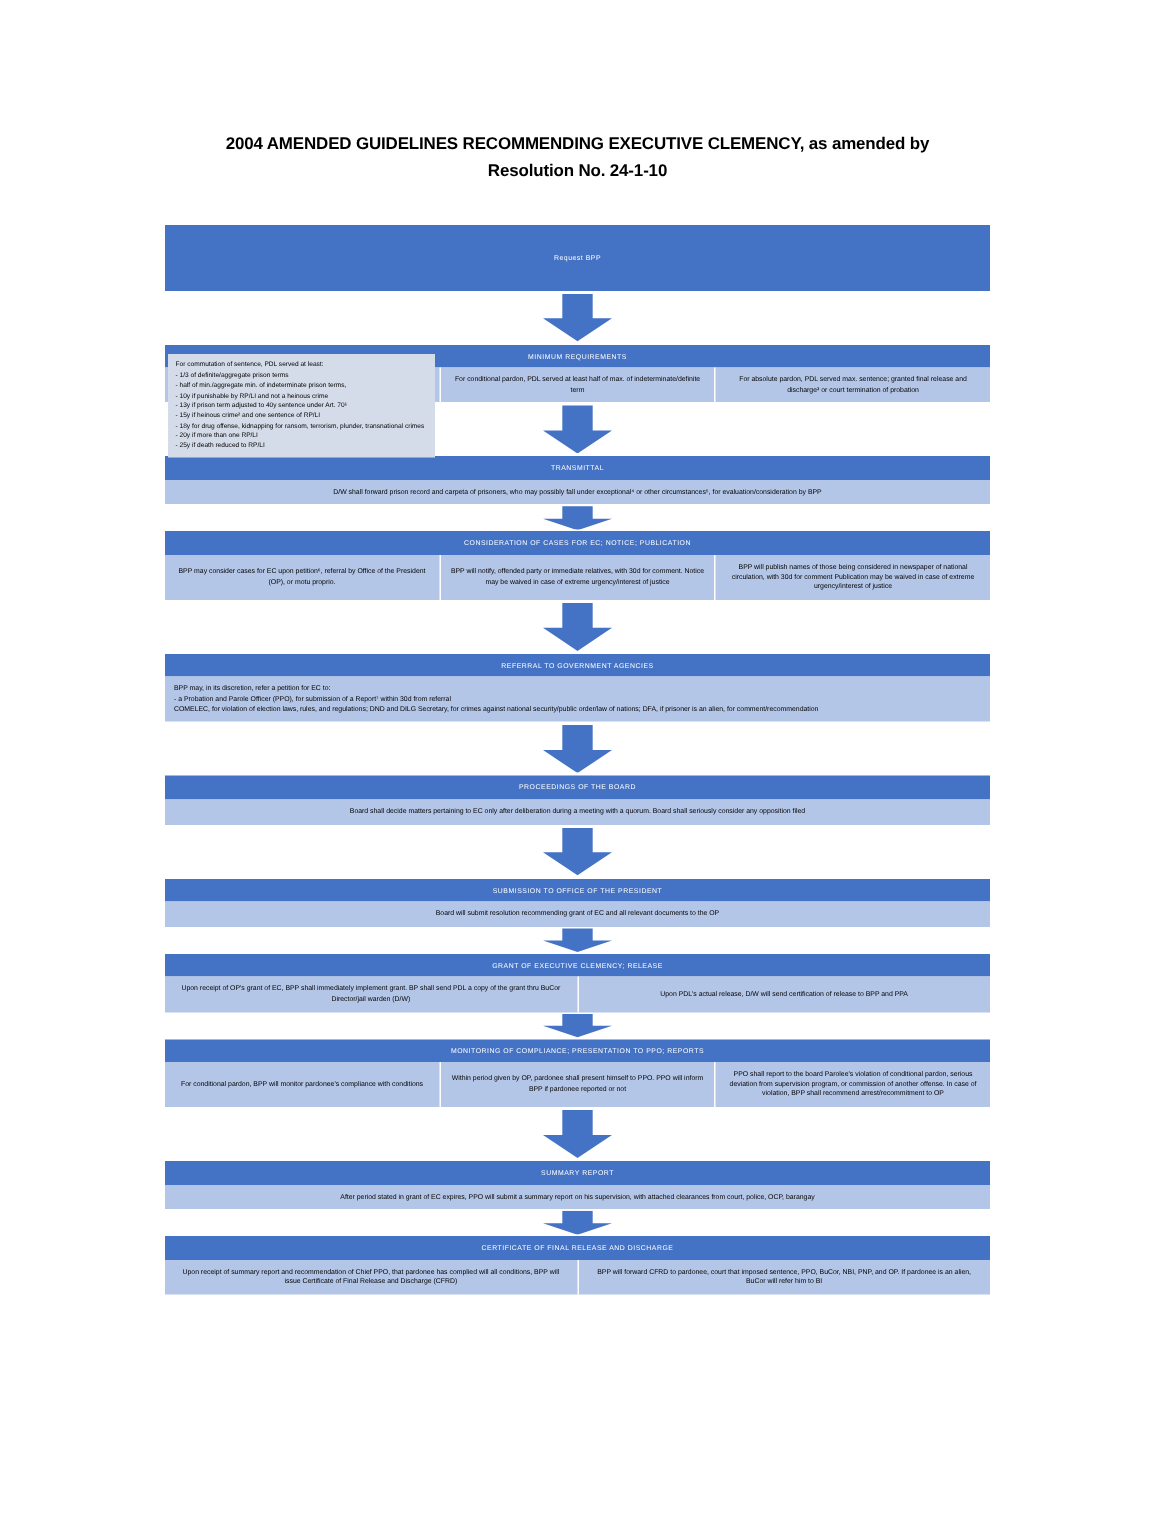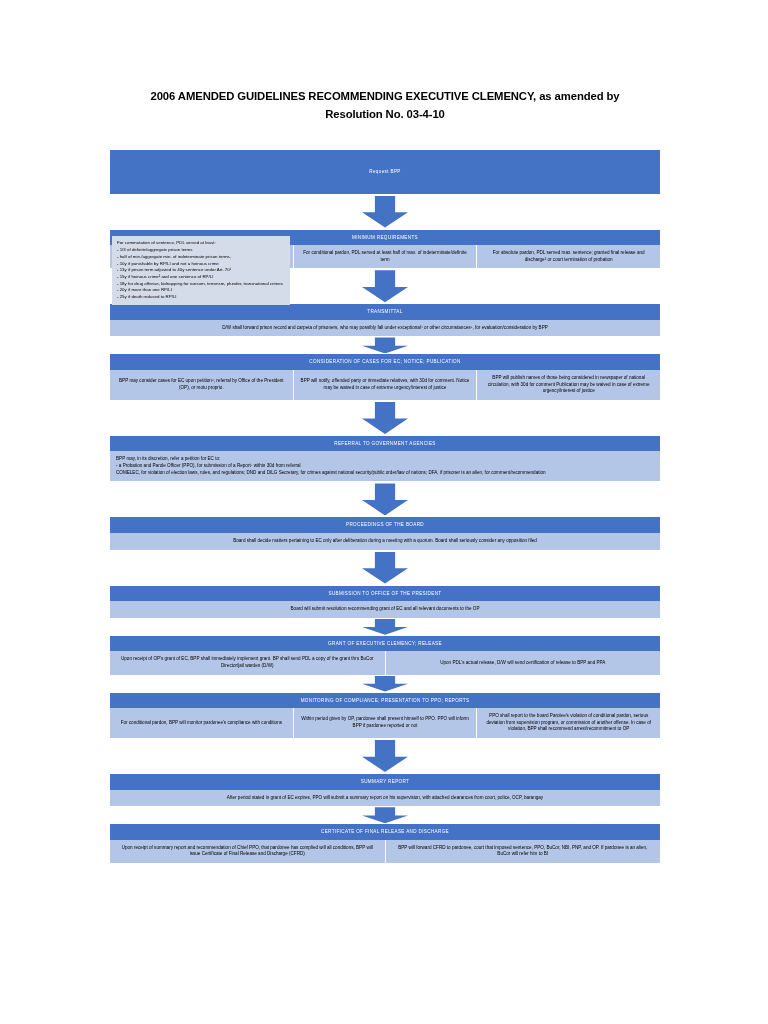--- a/index.html
+++ b/index.html
@@ -101,22 +101,22 @@
     z-index: 20;
   }
   .overlay-note .first { margin-bottom: 0.5px; }
 </style>
 </head>
 <body>
 
 <div id="page">
 
   <div class="doc-title">
-    <div>2006 AMENDED GUIDELINES RECOMMENDING EXECUTIVE CLEMENCY, as amended by</div>
-    <div>Resolution No. 03-4-10</div>
+    <div>2004 AMENDED GUIDELINES RECOMMENDING EXECUTIVE CLEMENCY, as amended by</div>
+    <div>Resolution No. 24-1-10</div>
   </div>
 
   <div class="flow" id="flow-root">
       <div class="stage">
         <div class="stage-header tall">Request BPP</div>
       </div>
       <div class="arrow-wrap">
         <div class="arrow"></div>
       </div>
       <div class="stage">

